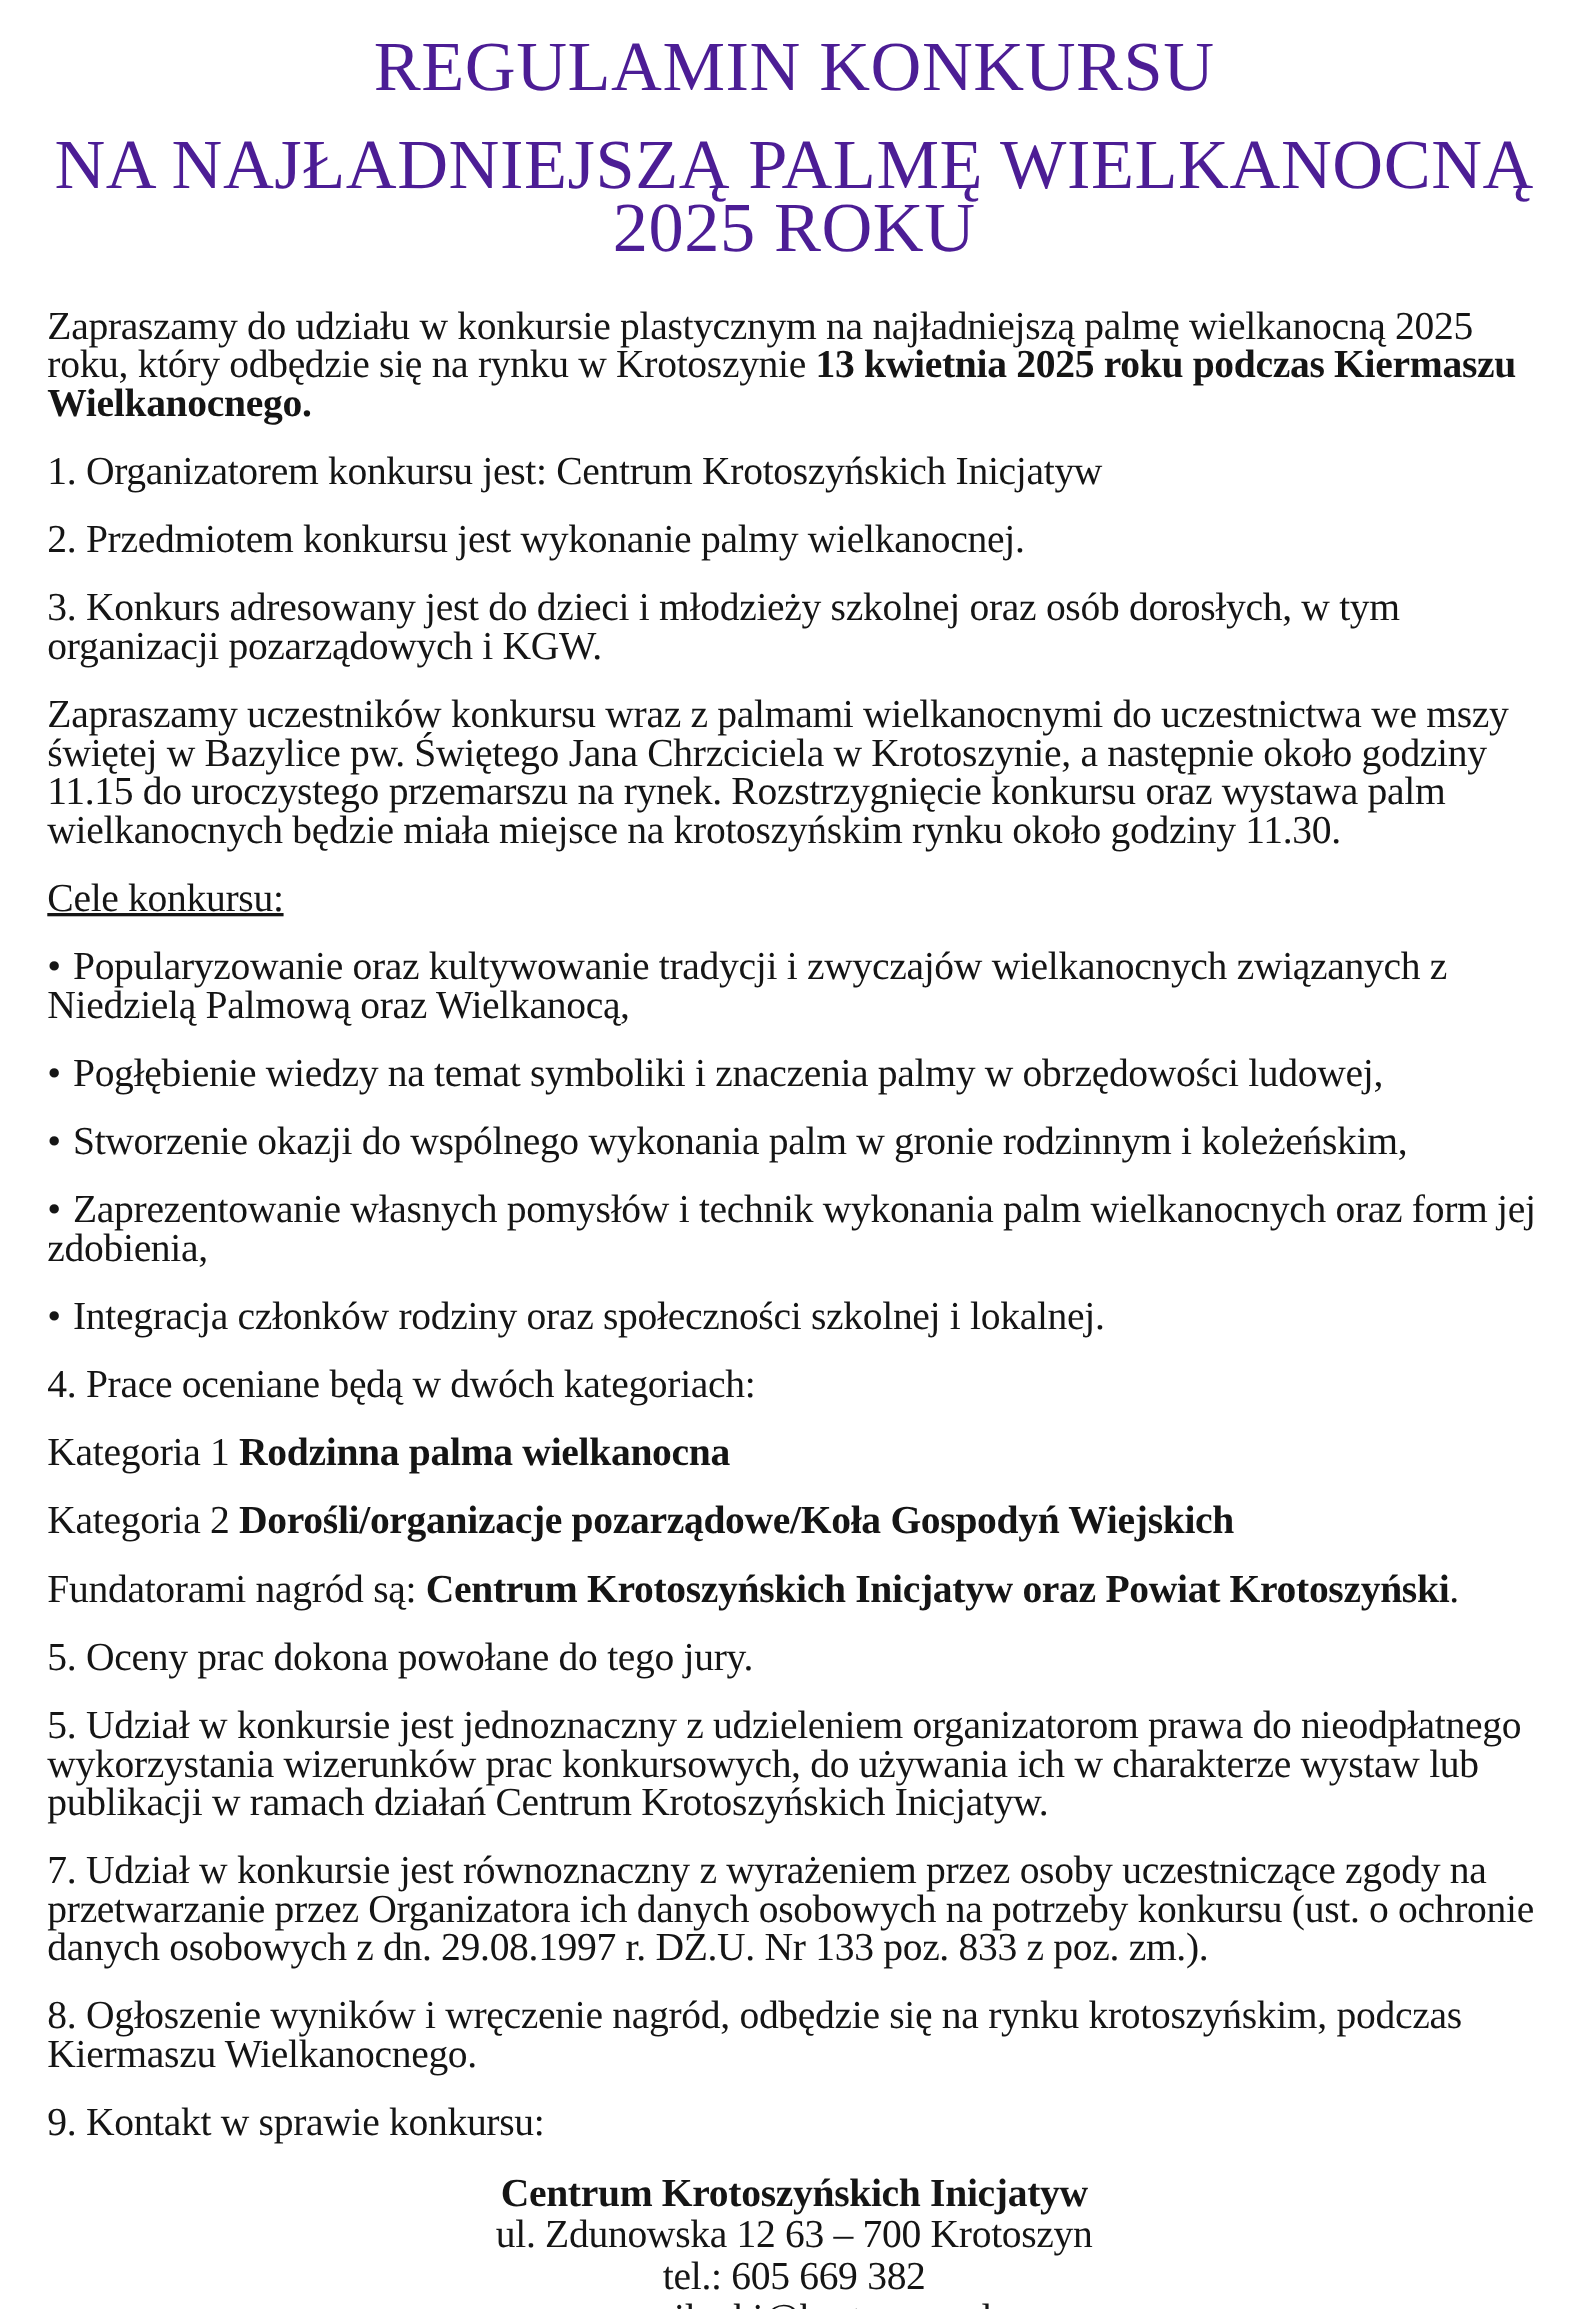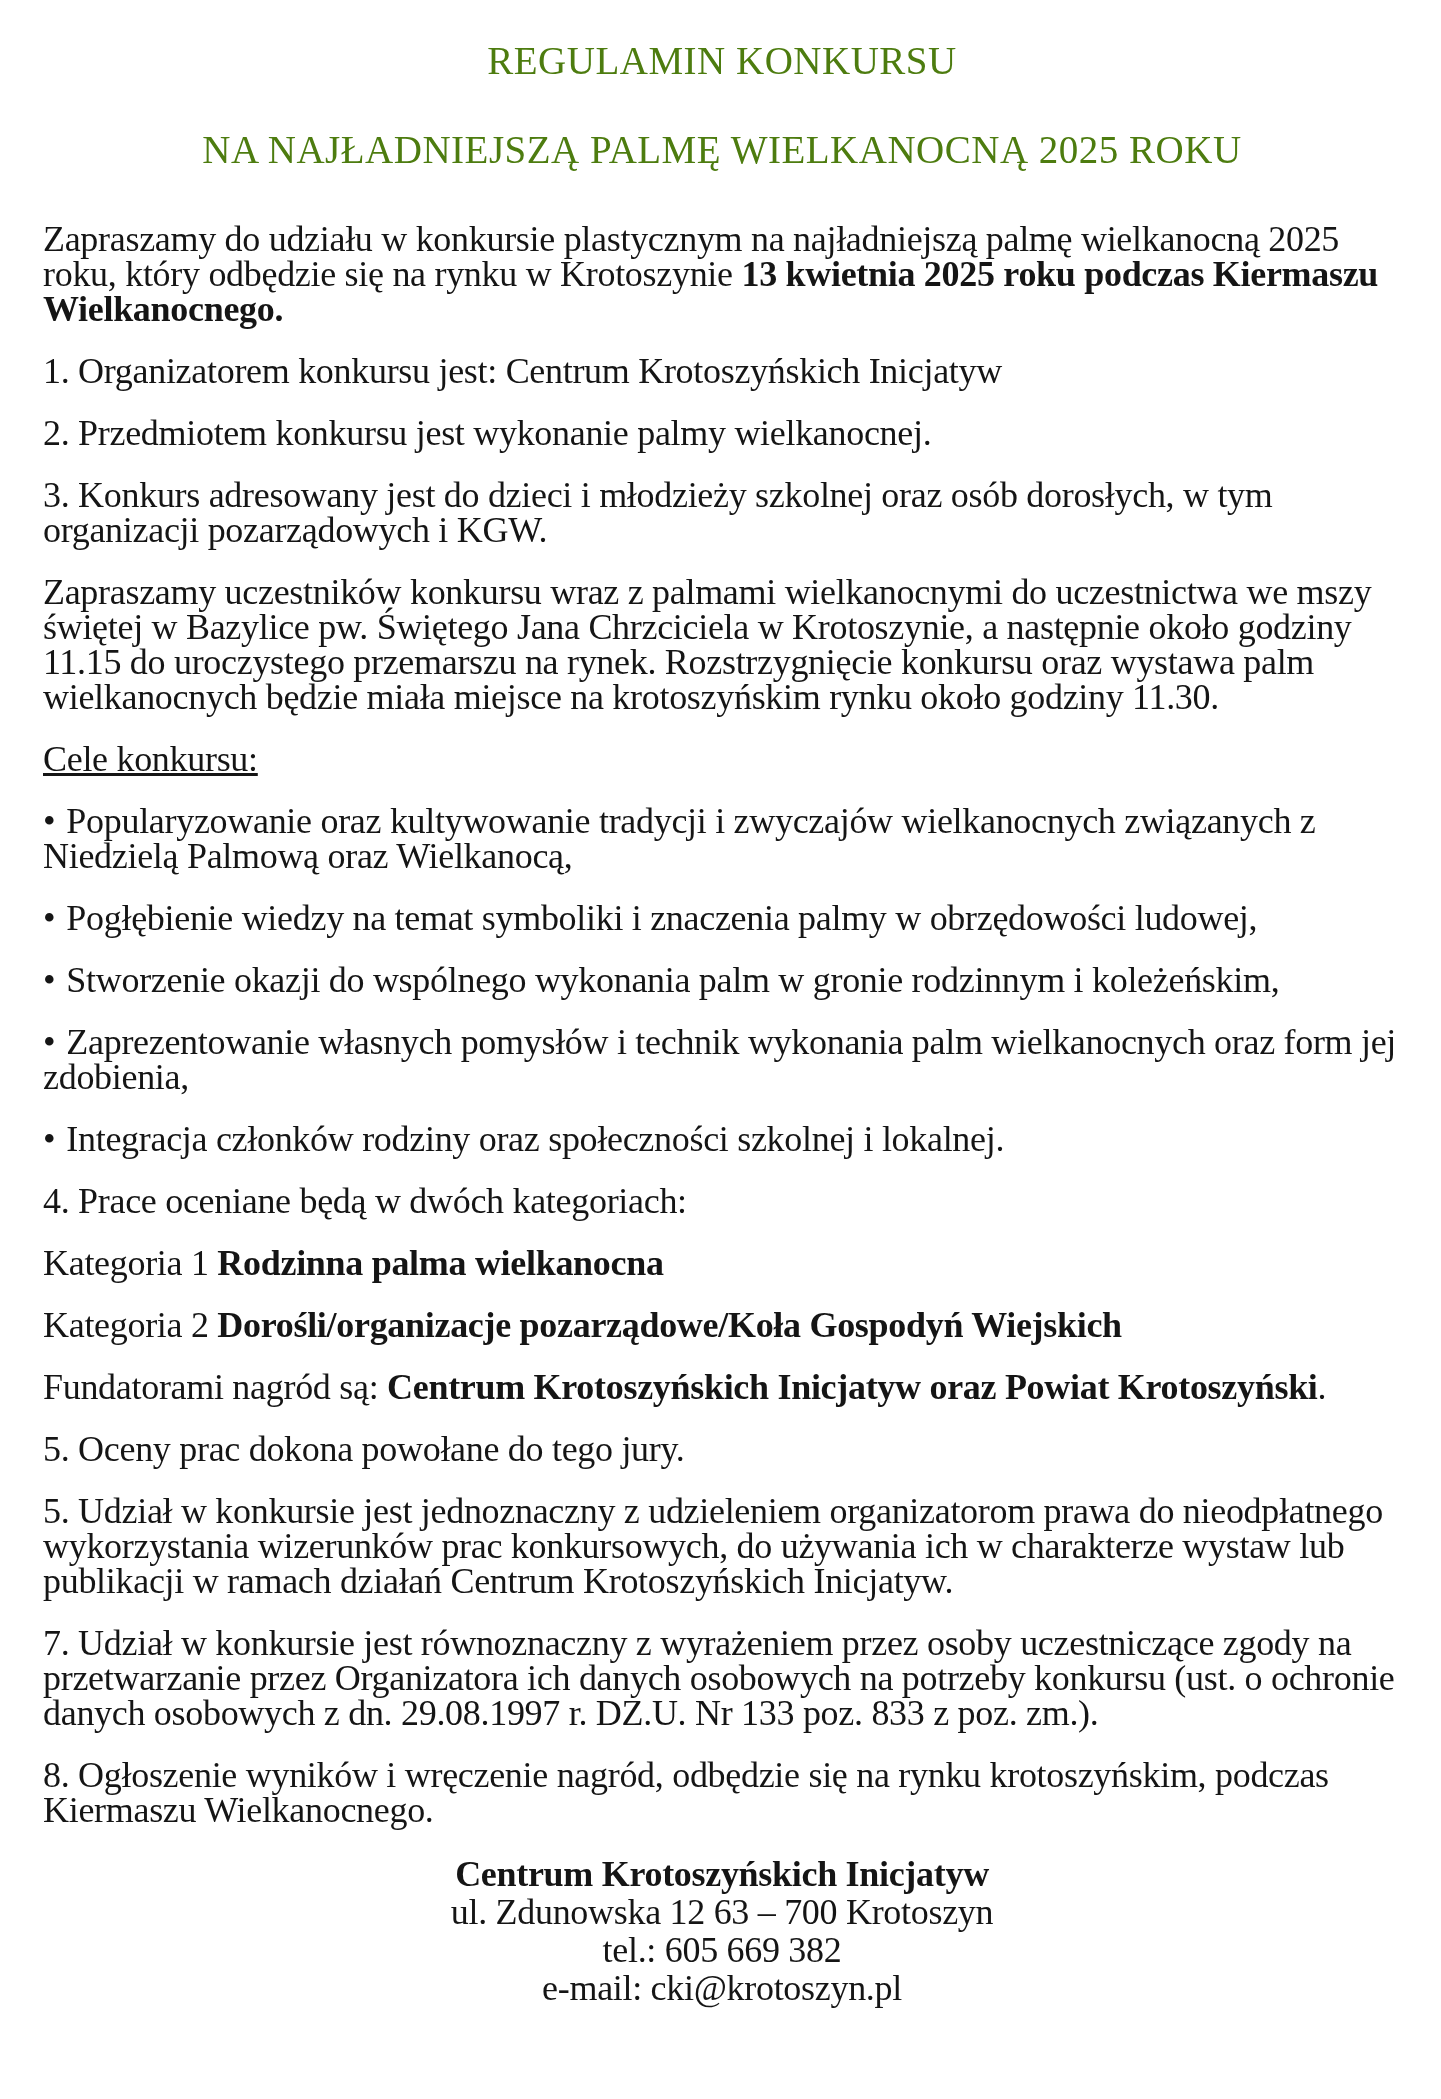--- a/index.html
+++ b/index.html
@@ -10,22 +10,22 @@
     margin: 0 auto;
     background: #ffffff;
     box-sizing: border-box;
     padding: 22px 40px 0 43px;
     overflow: hidden;
     font-family: "Liberation Serif", "DejaVu Serif", serif;
     color: #151515;
   }
   .doc-title {
     text-align: center;
-    color: #4d7c0f;
-    font-size: 39px;
+    color: #4c1d95;
+    font-size: 64px;
     line-height: 57px;
     font-weight: normal;
     letter-spacing: 0.5px;
     margin: 0;
   }
   .doc-title--first { margin-top: 10px; }
   .doc-title--second { margin-top: 32px; margin-bottom: 44px; }
   .para {
     font-size: 36px;
     line-height: 35px;
@@ -82,20 +82,21 @@
   <p class="para para--extra-gap"><span>Fundatorami nagród są: </span><span class="bold">Centrum Krotoszyńskich Inicjatyw oraz Powiat Krotoszyński</span><span>.</span></p>
 
   <p class="para">5. Oceny prac dokona powołane do tego jury.</p>
 
   <p class="para">5. Udział w konkursie jest jednoznaczny z udzieleniem organizatorom prawa do nieodpłatnego wykorzystania wizerunków prac konkursowych, do używania ich w charakterze wystaw lub publikacji w ramach działań Centrum Krotoszyńskich Inicjatyw.</p>
 
   <p class="para">7. Udział w konkursie jest równoznaczny z wyrażeniem przez osoby uczestniczące zgody na przetwarzanie przez Organizatora ich danych osobowych na potrzeby konkursu (ust. o ochronie danych osobowych z dn. 29.08.1997 r. DZ.U. Nr 133 poz. 833 z poz. zm.).</p>
 
   <p class="para">8. Ogłoszenie wyników i wręczenie nagród, odbędzie się na rynku krotoszyńskim, podczas Kiermaszu Wielkanocnego.</p>
 
+  <p class="para">9. Kontakt w sprawie konkursu:</p>
 
   <div class="contact-block">
     <p class="para bold">Centrum Krotoszyńskich Inicjatyw</p>
     <p class="para">ul. Zdunowska 12 63 – 700 Krotoszyn</p>
     <p class="para">tel.: 605 669 382</p>
     <p class="para">e-mail: cki@krotoszyn.pl</p>
   </div>
 
 </div>
 

